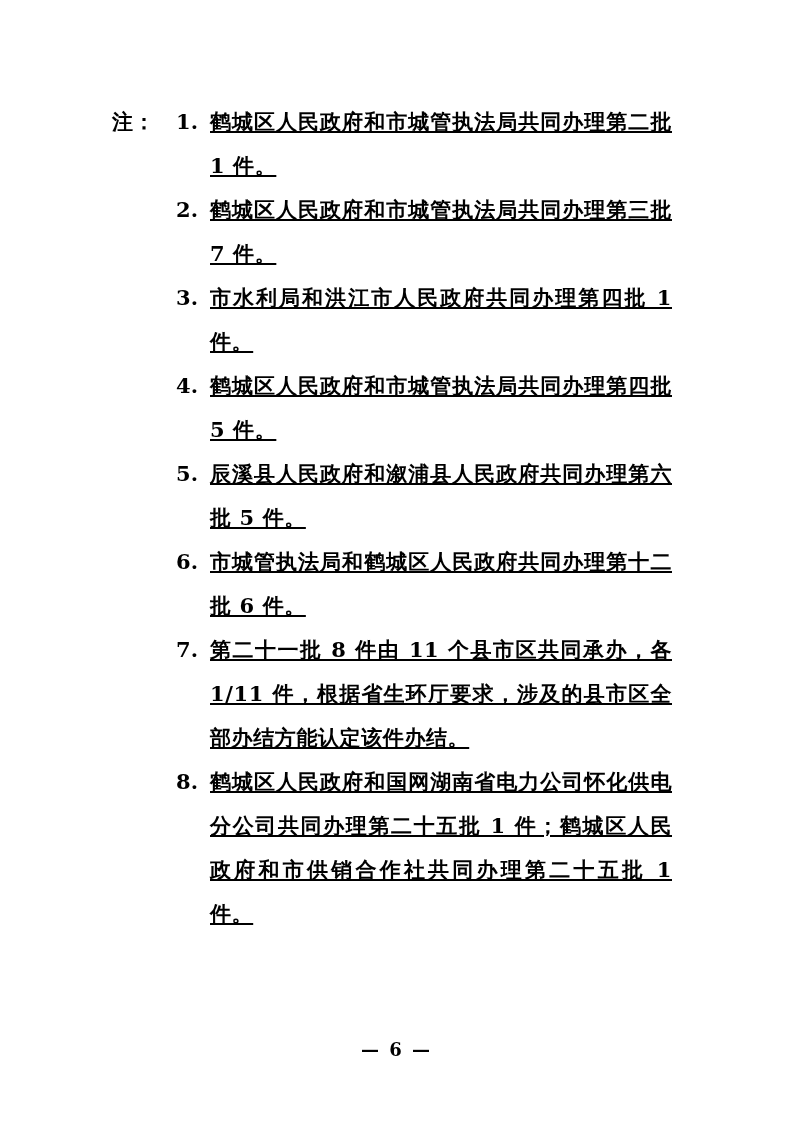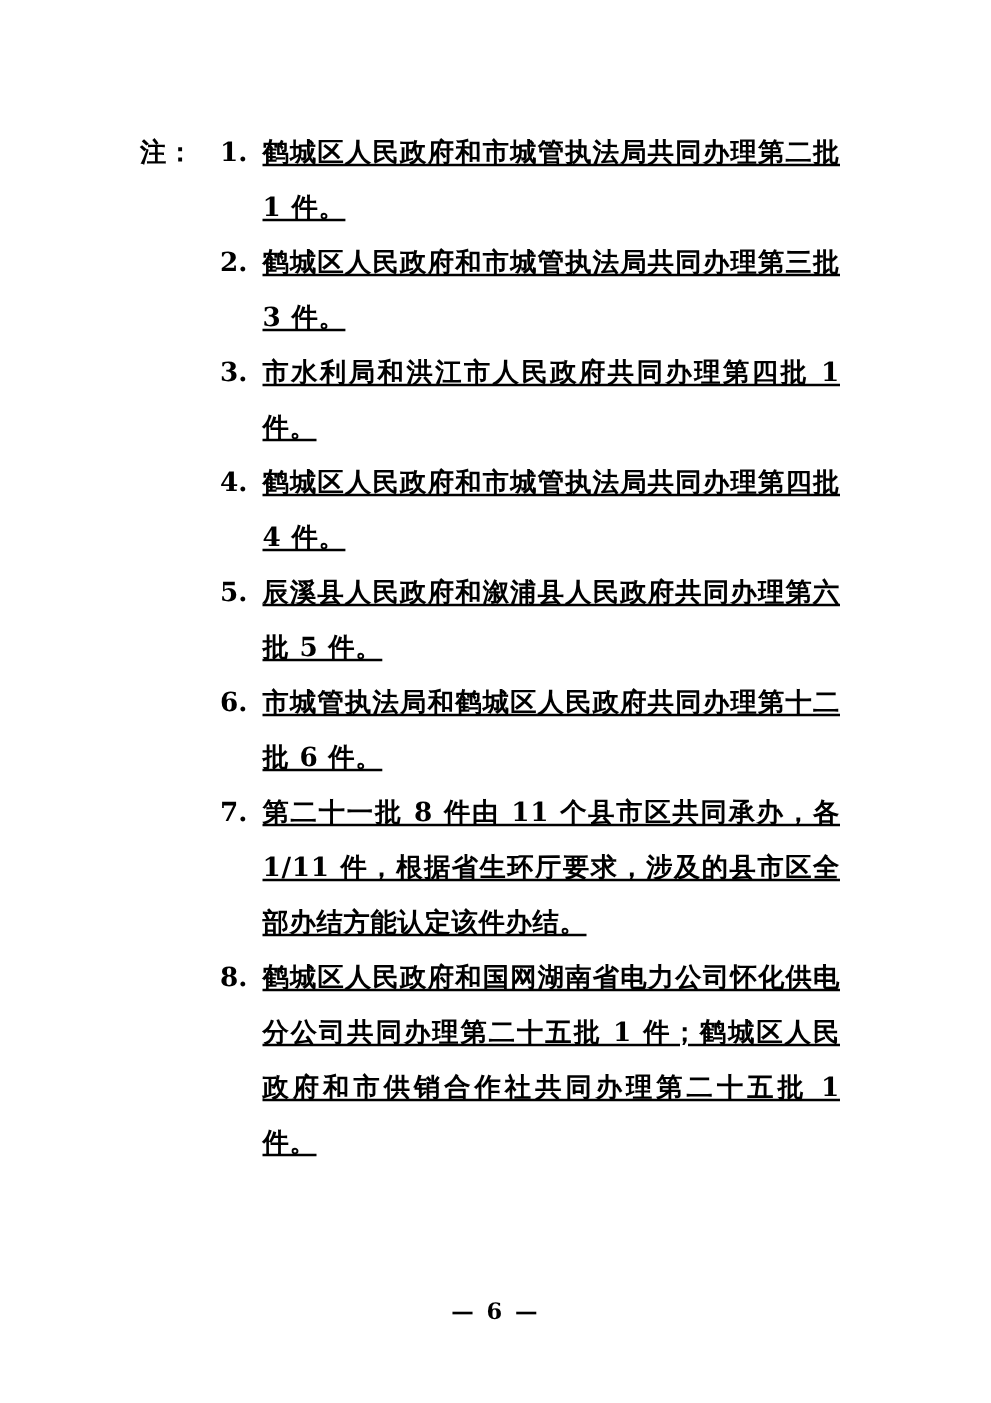--- a/index.html
+++ b/index.html
@@ -94,31 +94,31 @@
       <div class="note-label">注：</div>
       <div class="note-items">
 
         <div class="note-item">
           <div class="item-num">1.</div>
           <div class="item-text">鹤城区人民政府和市城管执法局共同办理第二批 1 件。</div>
         </div>
 
         <div class="note-item">
           <div class="item-num">2.</div>
-          <div class="item-text">鹤城区人民政府和市城管执法局共同办理第三批 3 件。</div>
+          <div class="item-text">鹤城区人民政府和市城管执法局共同办理第三批 7 件。</div>
         </div>
 
         <div class="note-item">
           <div class="item-num">3.</div>
           <div class="item-text">市水利局和洪江市人民政府共同办理第四批 1 件。</div>
         </div>
 
         <div class="note-item">
           <div class="item-num">4.</div>
-          <div class="item-text">鹤城区人民政府和市城管执法局共同办理第四批 4 件。</div>
+          <div class="item-text">鹤城区人民政府和市城管执法局共同办理第四批 5 件。</div>
         </div>
 
         <div class="note-item">
           <div class="item-num">5.</div>
           <div class="item-text">辰溪县人民政府和溆浦县人民政府共同办理第六批 5 件。</div>
         </div>
 
         <div class="note-item">
           <div class="item-num">6.</div>
           <div class="item-text">市城管执法局和鹤城区人民政府共同办理第十二批 6 件。</div>

